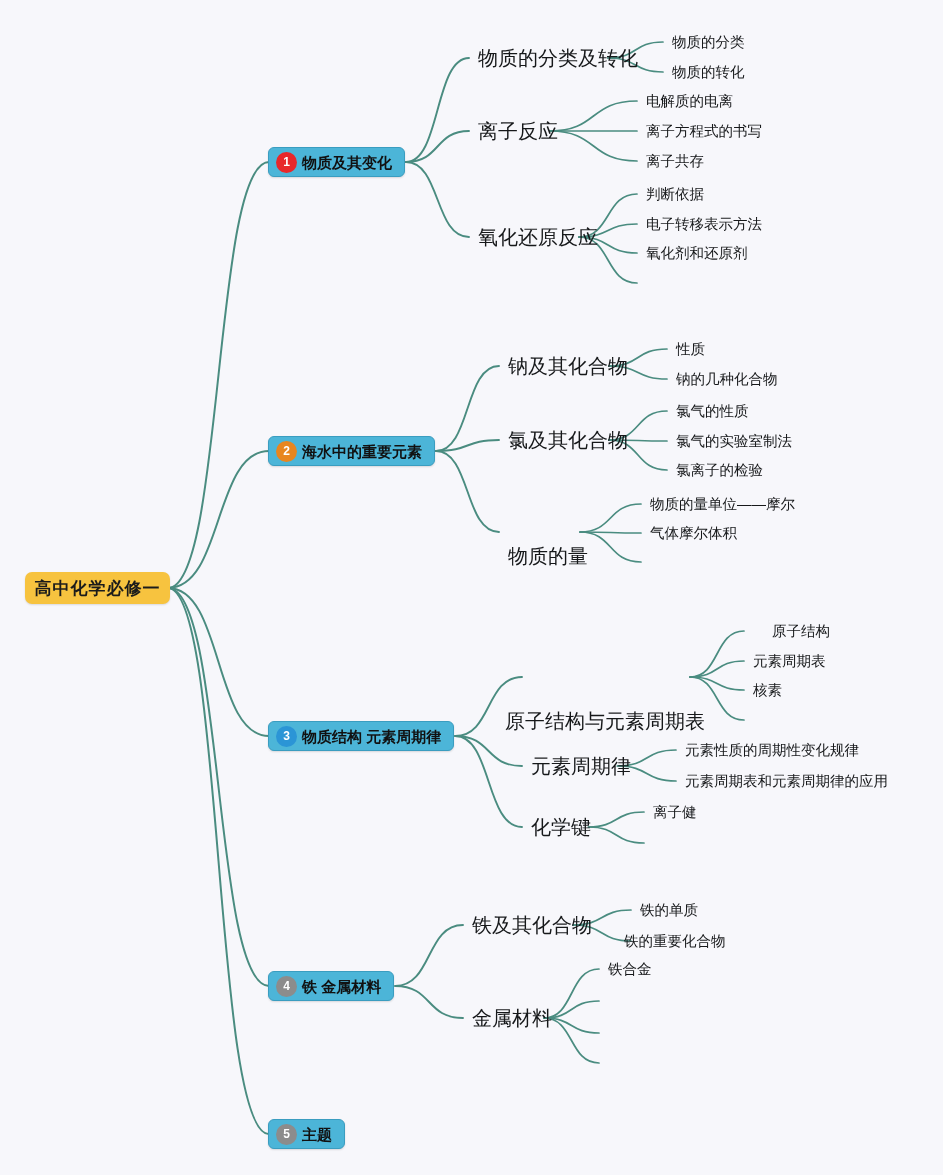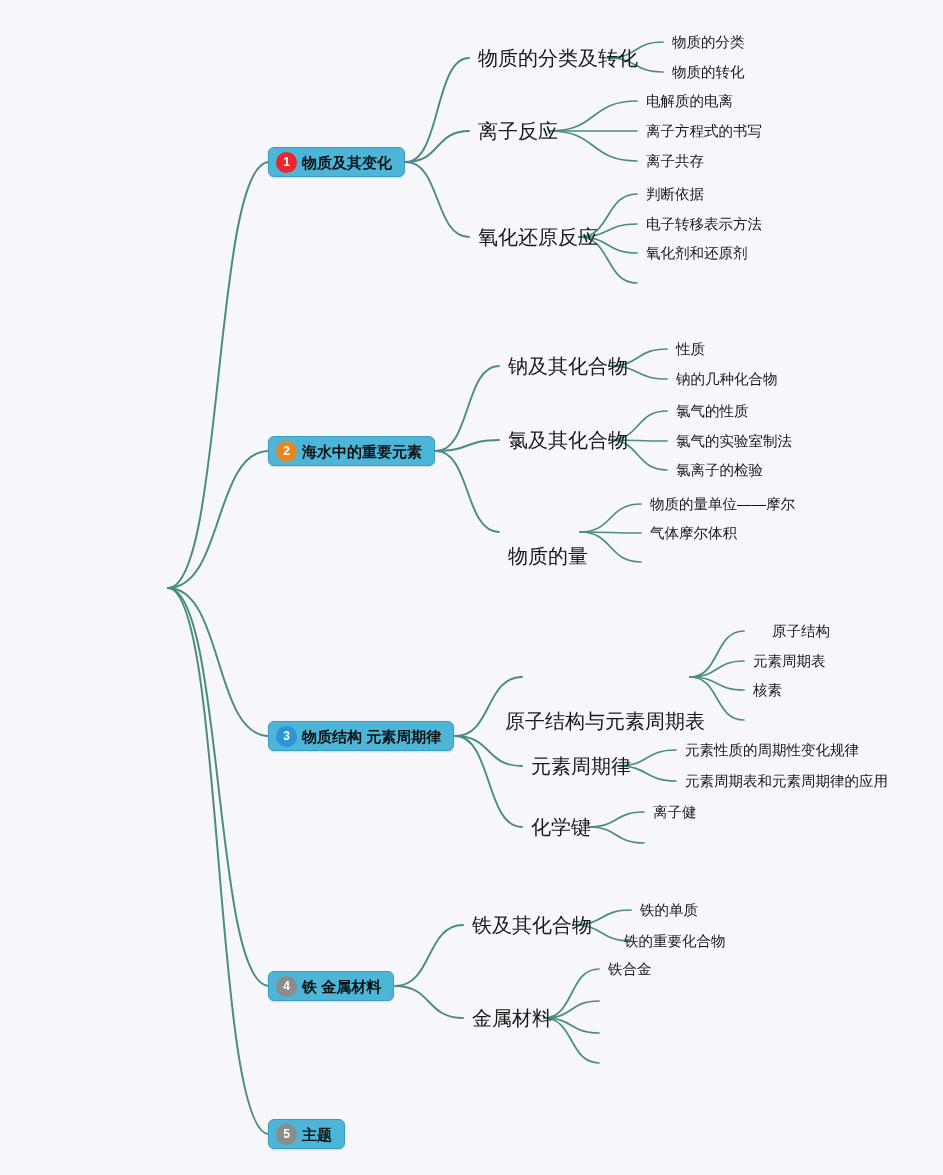--- a/index.html
+++ b/index.html
@@ -135,20 +135,23 @@
       <path d="M 395.171875 986 C 432.47734375 986, 425.69453125 925, 463 925" fill="none" stroke="#4a8c80" stroke-width="1.9" stroke-linecap="round"></path>
       <path d="M 573 925 C 604.9 925, 599.1 910, 631 910" fill="none" stroke="#4a8c80" stroke-width="1.7" stroke-linecap="round"></path>
       <path d="M 573 925 C 604.9 925, 599.1 941, 631 941" fill="none" stroke="#4a8c80" stroke-width="1.7" stroke-linecap="round"></path>
       <path d="M 395.171875 986 C 432.47734375 986, 425.69453125 1018, 463 1018" fill="none" stroke="#4a8c80" stroke-width="1.9" stroke-linecap="round"></path>
       <path d="M 544 1018 C 574.25 1018, 568.75 969, 599 969" fill="none" stroke="#4a8c80" stroke-width="1.7" stroke-linecap="round"></path>
       <path d="M 544 1018 C 574.25 1018, 568.75 1001, 599 1001" fill="none" stroke="#4a8c80" stroke-width="1.7" stroke-linecap="round"></path>
       <path d="M 544 1018 C 574.25 1018, 568.75 1033, 599 1033" fill="none" stroke="#4a8c80" stroke-width="1.7" stroke-linecap="round"></path>
       <path d="M 544 1018 C 574.25 1018, 568.75 1063, 599 1063" fill="none" stroke="#4a8c80" stroke-width="1.7" stroke-linecap="round"></path>
       <path d="M 168 588 C 223.55 588, 213.45 1134, 269 1134" fill="none" stroke="#4a8c80" stroke-width="2" stroke-linecap="round"></path>
     </svg>
+<div class="root-node" style="left: 25px; top: 572px; width: 145px; height: 32px; background: rgb(247, 195, 63);">
+      <span>高中化学必修一</span>
+    </div>
     <div class="topic-node" style="left: 268px; top: 147px; height: 30px; background: rgb(76, 181, 216);">
       <span class="topic-badge" style="background: rgb(232, 40, 43);">1</span>
       <span class="topic-label">物质及其变化</span>
     </div>
     <div class="text-node l2" style="left: 478px; top: 58px;">物质的分类及转化</div>
     <div class="text-node l3" style="left: 672px; top: 42px;">物质的分类</div>
     <div class="text-node l3" style="left: 672px; top: 72px;">物质的转化</div>
     <div class="text-node l2" style="left: 478px; top: 131px;">离子反应</div>
     <div class="text-node l3" style="left: 646px; top: 101px;">电解质的电离</div>
     <div class="text-node l3" style="left: 646px; top: 131px;">离子方程式的书写</div>

